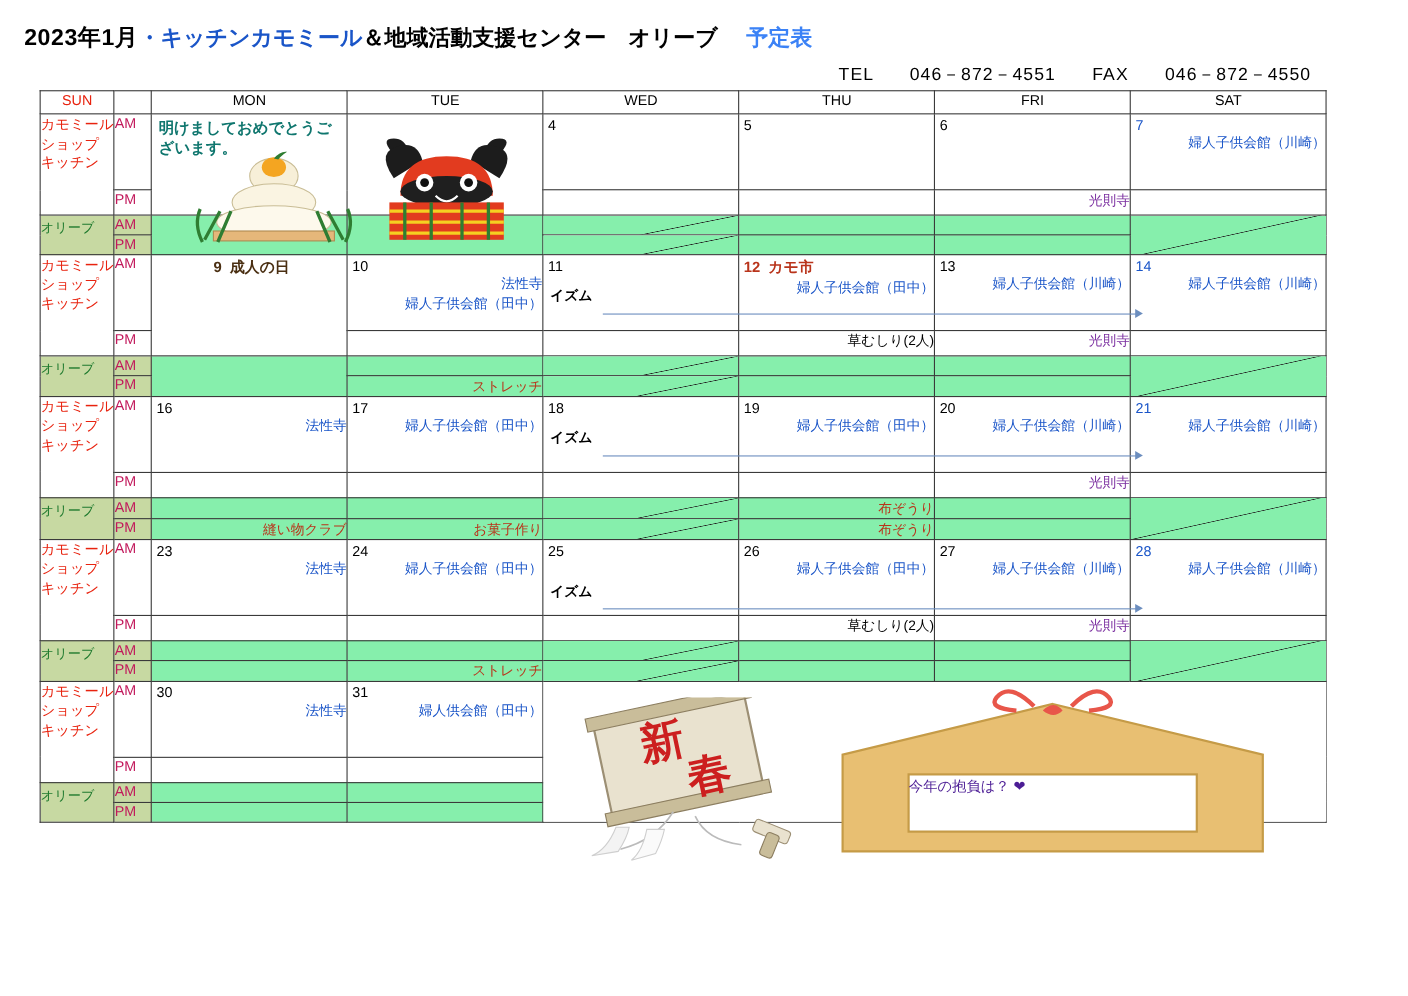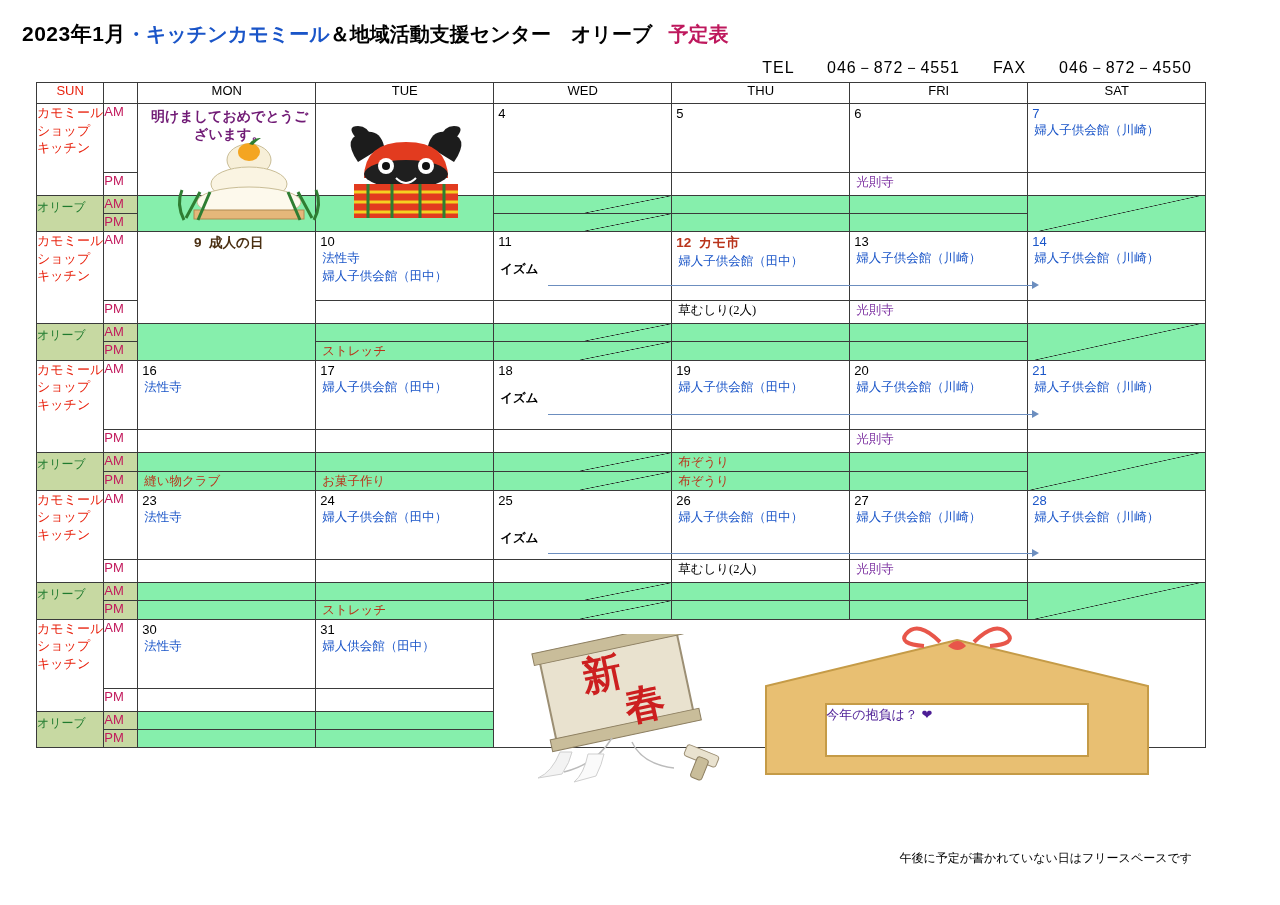--- a/index.html
+++ b/index.html
@@ -21,21 +21,21 @@
     left: 22px; top: 20px;
     display: flex; align-items: flex-end;
     white-space: nowrap;
   }
   .t-date { font-size: 21px; font-weight: bold; color: #000; letter-spacing: 0.5px; }
   .t-red  { font-size: 20px; font-weight: bold; color: #e8230f; margin-left: 14px; }
   .t-dot  { font-size: 20px; font-weight: bold; color: #1a55c8; }
   .t-blue { font-size: 20px; font-weight: bold; color: #1a55c8; }
   .t-amp  { font-size: 20px; font-weight: bold; color: #000; }
   .t-black{ font-size: 20px; font-weight: bold; color: #000; }
-  .t-plan { font-size: 20px; font-weight: bold; color: #be185d; margin-left: 16px; }
+  .t-plan { font-size: 20px; font-weight: bold; color: #3b82f6; margin-left: 26px; }
 
   .contact {
     position: absolute;
     right: 88px; top: 58px;
     font-size: 16px; letter-spacing: 1px;
     white-space: nowrap;
   }
   .contact .sp { display: inline-block; width: 22px; }
 
   
@@ -65,34 +65,34 @@
     white-space: nowrap;
   }
   .rowlabel.olive { color: #1f7a2e; font-size: 12px; padding-top: 3px;}
   .ampm {
     font-size: 12px; color: #c2185b;
     vertical-align: middle;
   }
   .ampm.olive { color: #c2185b; }
 
   td.am-cell { height: 68px; }
-  td.pm-cell { height: 22px; font-family: Liberation Serif, serif; }
+  td.pm-cell { height: 22px; }
   td.olive-cell { height: 17px; background: #86efac; }
   td.olive-lab { background: #c7d9a2; }
 
   .daynum {
     font-size: 13px; padding: 2px 0 0 4px; display: block;
   }
   .daynum.blue { color: #1a55c8; }
   .daynum.black{ color: #000; }
   .holiday { color: #4a2f12; font-weight: bold; font-size: 13.5px; padding: 2px 0 0 4px; display:block;text-align:center;}
   .kamo   { color: #b9341b; font-weight: bold; font-size: 13.5px; margin-top: 46px; }
 
   .ev {
-    font-size: 12.5px; color: #1a55c8; padding: 1px 0 0 6px; line-height: 1.35;
+    font-size: 12.5px; color: #1a55c8; padding: 1px 0 0 6px; line-height: 1.35; text-align: right;
   }
   .ev.purple { color: #7b2fa0; }
   .ev.black { color: #000; }
   .ev.oliveev { color: #b9341b; font-size: 12.5px; padding: 1px 0 0 6px; }
 
   .izumu-wrap { position: relative; padding-left: 6px; margin-top: 12px; }
   .izumu { font-size: 12.5px; color: #000; font-weight: bold; }
 
   
   .arrow-line {
@@ -185,21 +185,21 @@
     </tr>
 
     <tr>
       <td class="rowlabel" rowspan="2">
         <div>カモミール</div>
         <div>ショップ</div>
         <div>キッチン</div>
       </td>
       <td class="ampm">AM</td>
       <td class="am-cell" rowspan="2" style="position:relative;">
-        <span style="font-size:14px;color:#701a75;font-weight:bold;padding:4px 0 0 6px;display:block;text-align:center;">明けましておめでとうございます。</span>
+        <span style="font-size:14px;color:#0f766e;font-weight:bold;padding:4px 0 0 6px;display:block;">明けましておめでとうございます。</span>
 
         <svg class="art" style="left:26px; top:28px;" width="170" height="100" viewBox="0 0 170 100">
           <ellipse cx="85" cy="28" rx="22" ry="16" fill="#f7efd8" stroke="#c9bd96"></ellipse>
           <ellipse cx="85" cy="20" rx="11" ry="9" fill="#f4a521"></ellipse>
           <path d="M85 12 q6 -7 12 -6 q-6 4 -8 7z" fill="#2f7d32"></path>
           <ellipse cx="85" cy="52" rx="38" ry="17" fill="#faf4e2" stroke="#c9bd96"></ellipse>
           <ellipse cx="85" cy="70" rx="52" ry="15" fill="#fdf9ec" stroke="#c9bd96"></ellipse>
           <rect x="30" y="78" width="110" height="9" fill="#e5b77a" stroke="#b08a50"></rect>
           <path d="M22 86 l14 -26 M34 88 l12 -28 M148 86 l-14 -26 M136 88 l-12 -28" stroke="#2f7d32" stroke-width="3" fill="none"></path>
           <path d="M20 88 q-8 -16 -2 -30" stroke="#2f7d32" stroke-width="3" fill="none"></path>
@@ -538,14 +538,13 @@
       <td class="olive-cell"></td>
     </tr>
     <tr>
       <td class="ampm olive olive-lab">PM</td>
       <td class="olive-cell"></td>
       <td class="olive-cell"></td>
     </tr>
   </tbody>
     </table>
 
-  <div class="footnote">午後に予定が書かれていない日はフリースペースです</div>
 </div>
 
 </body></html>

